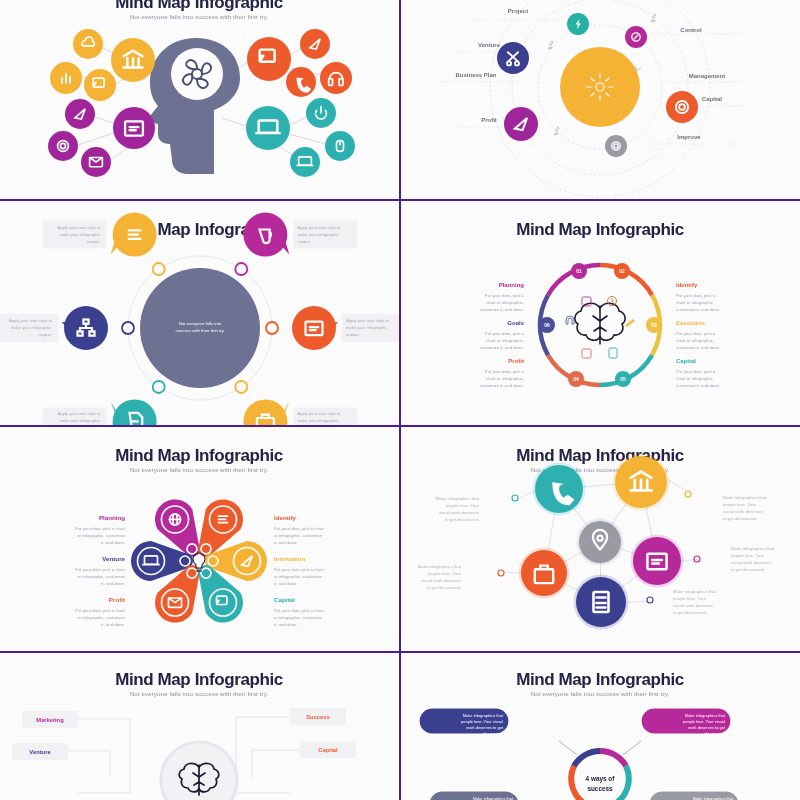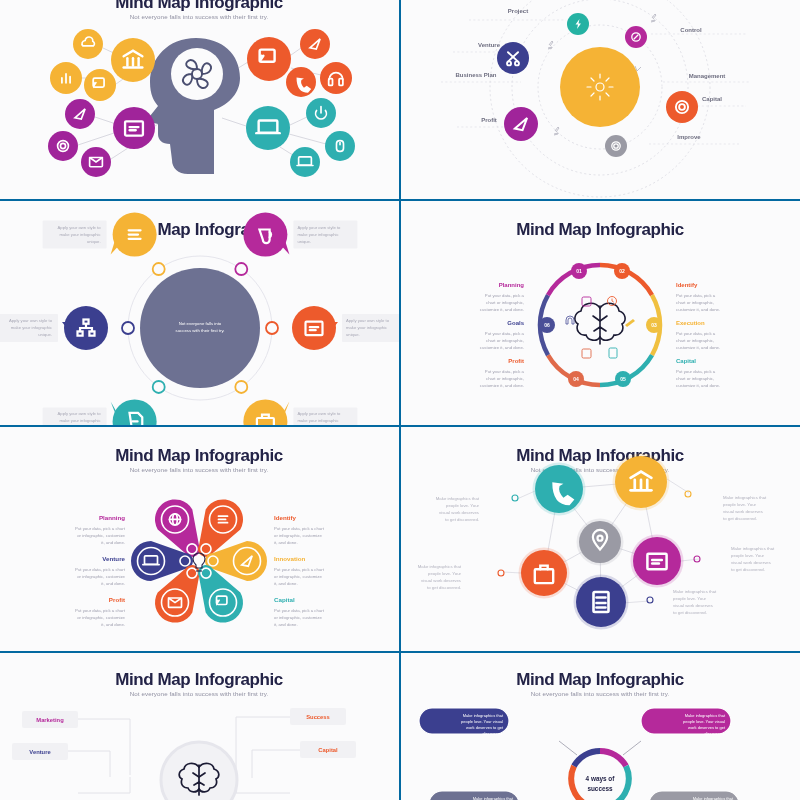--- a/index.html
+++ b/index.html
@@ -8,21 +8,21 @@
     background: #e8e8ea;
     font-family: "Liberation Sans", sans-serif;
     overflow: hidden;
   }
   .grid {
     width: 800px; height: 800px;
     display: grid;
     grid-template-columns: 399px 399px;
     grid-template-rows: 199px 224px 224px 149px;
     gap: 2px;
-    background: #0369a1;
+    background: #4c1d95;
   }
   .panel {
     background: #fbfbfc;
     position: relative;
     overflow: hidden;
   }
   .title {
     text-align: center;
     font-weight: bold;
     color: #232347;

